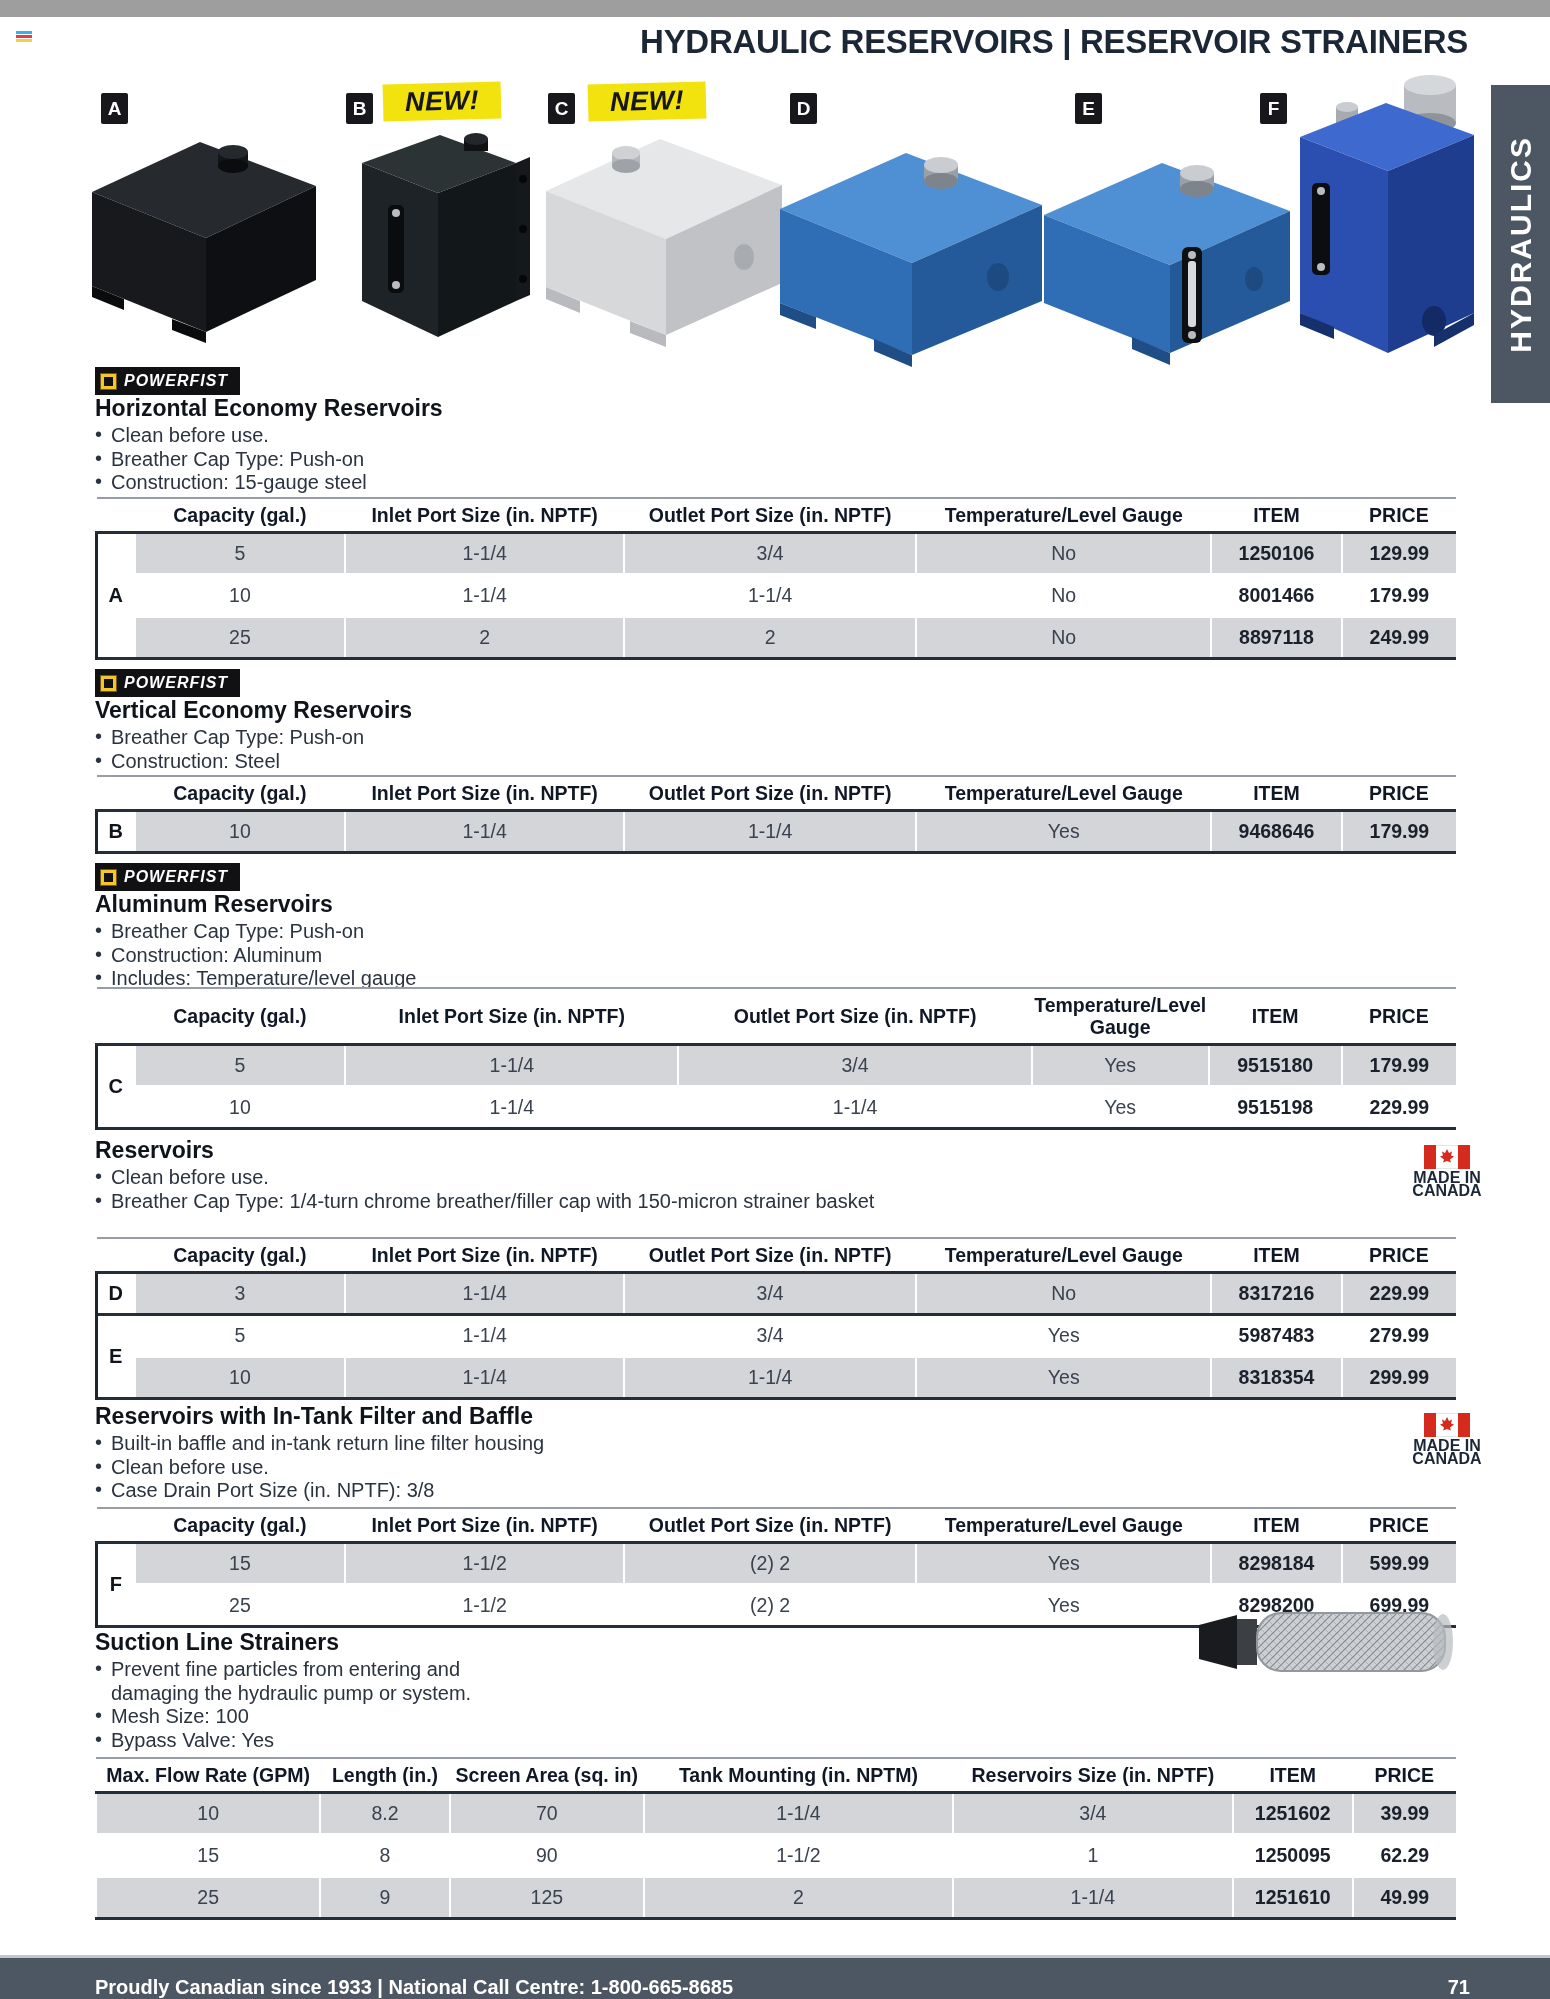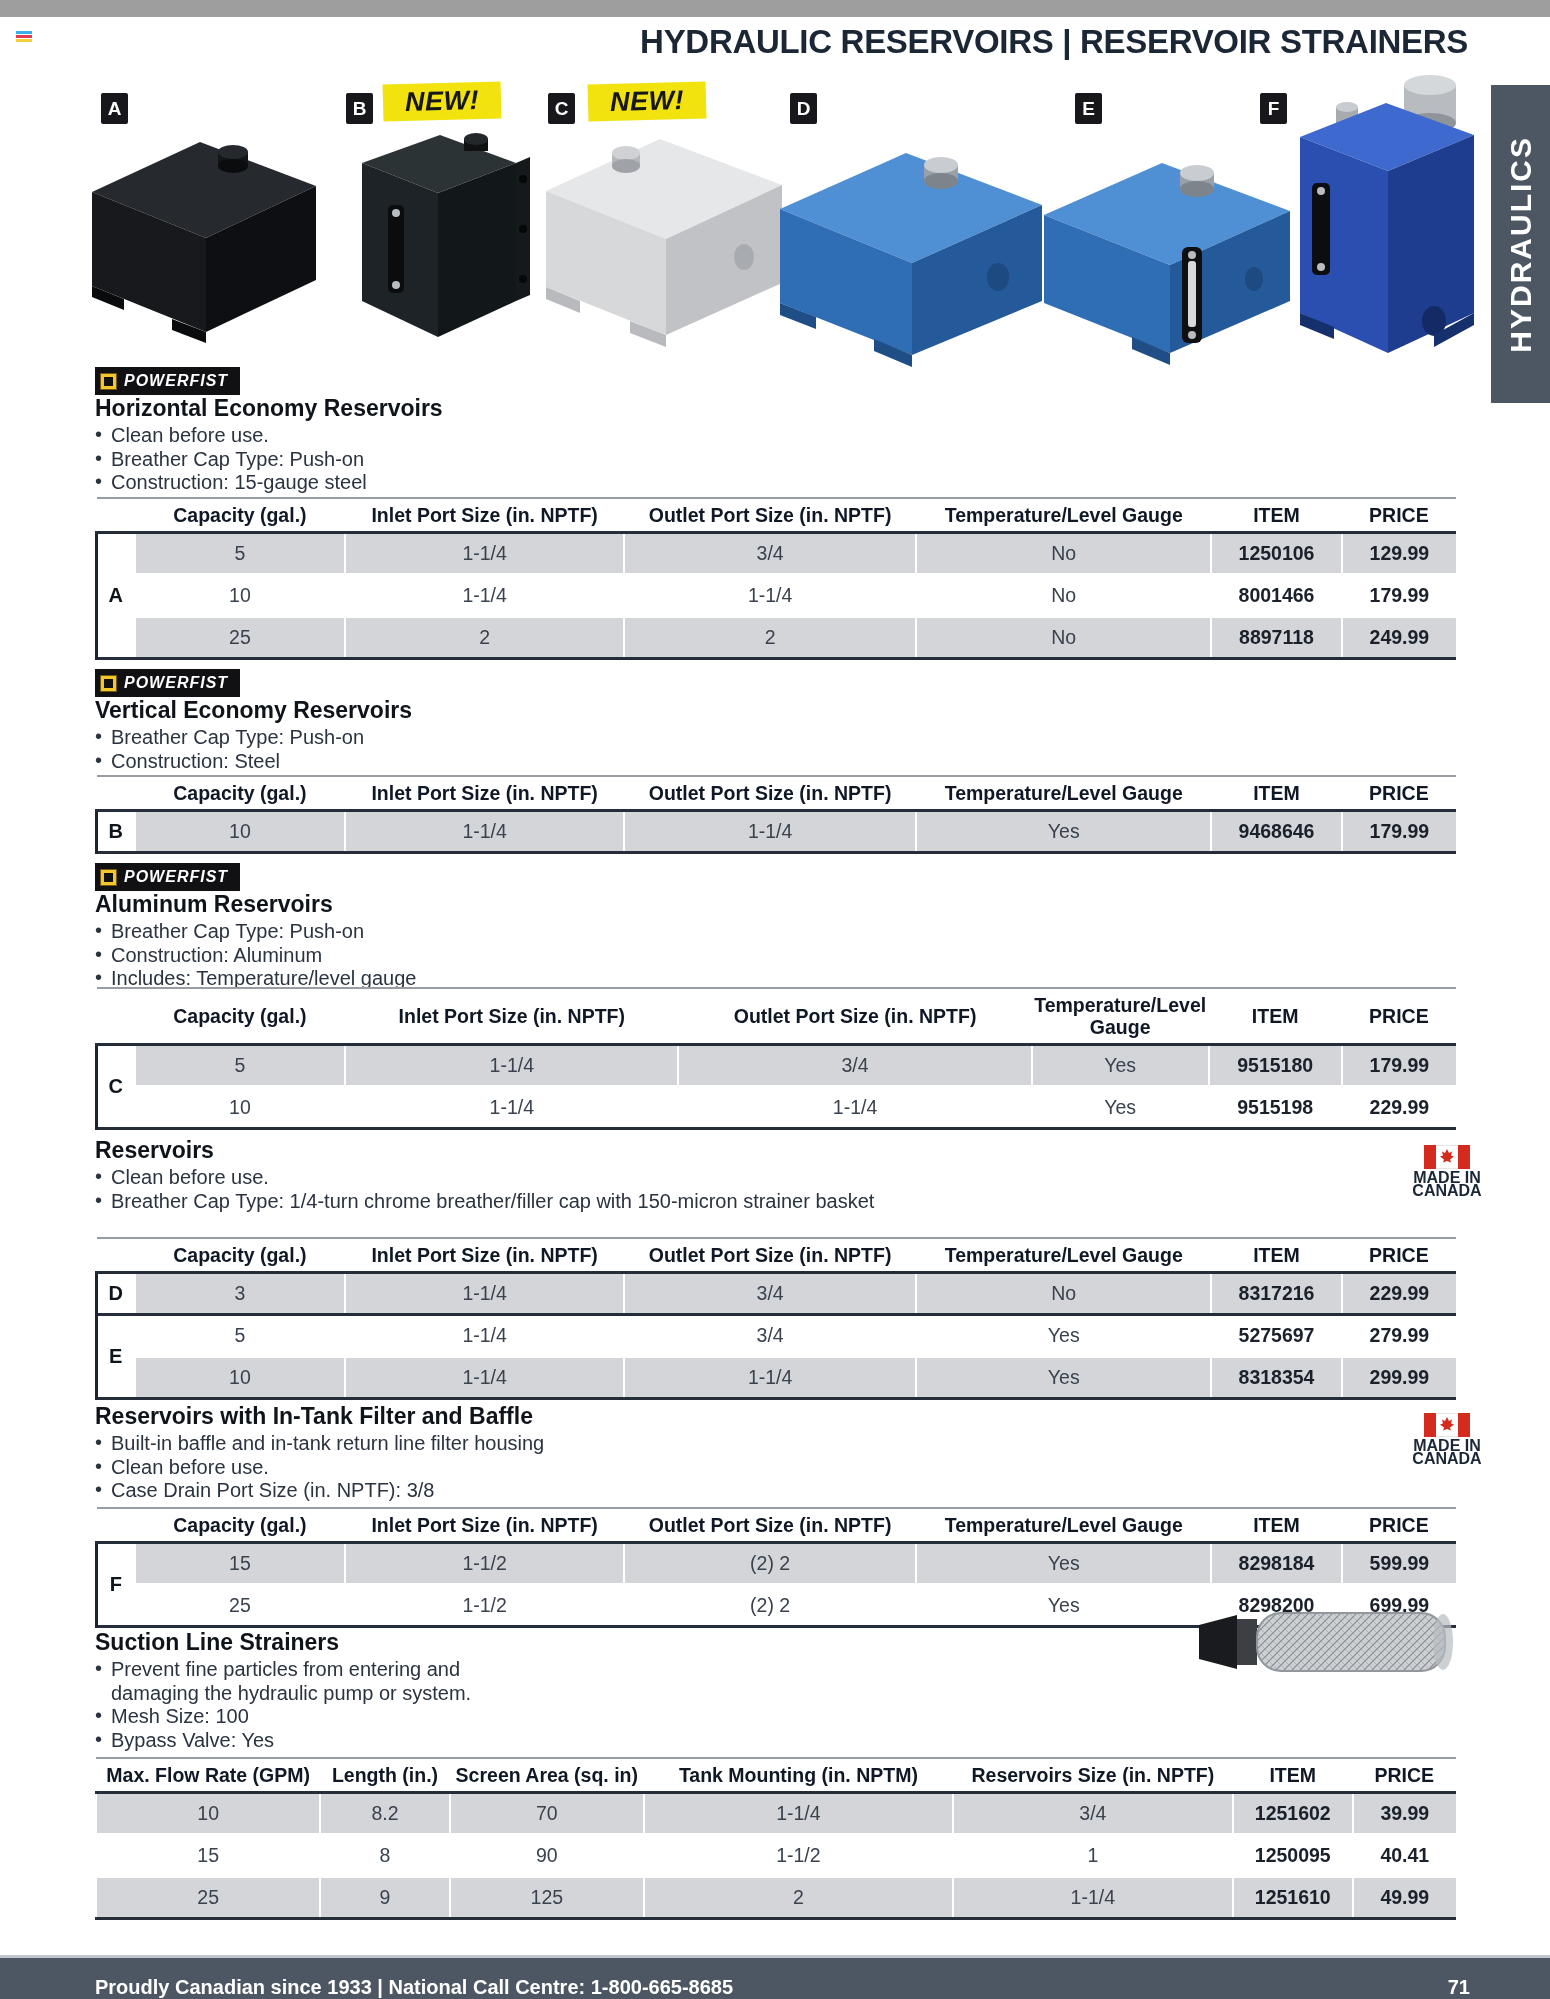--- a/index.html
+++ b/index.html
@@ -397,21 +397,21 @@
             <td>No</td>
             <td class="strong">8317216</td>
             <td class="strong">229.99</td>
           </tr>
           <tr class="white group-start">
             <td class="label-cell" rowspan="2">E</td>
             <td>5</td>
             <td>1-1/4</td>
             <td>3/4</td>
             <td>Yes</td>
-            <td class="strong">5275697</td>
+            <td class="strong">5987483</td>
             <td class="strong">279.99</td>
           </tr>
           <tr class="gray">
             <td>10</td>
             <td>1-1/4</td>
             <td>1-1/4</td>
             <td>Yes</td>
             <td class="strong">8318354</td>
             <td class="strong">299.99</td>
           </tr>
@@ -532,21 +532,21 @@
             <td class="strong">1251602</td>
             <td class="strong">39.99</td>
           </tr>
           <tr class="white">
             <td>15</td>
             <td>8</td>
             <td>90</td>
             <td>1-1/2</td>
             <td>1</td>
             <td class="strong">1250095</td>
-            <td class="strong">40.41</td>
+            <td class="strong">62.29</td>
           </tr>
           <tr class="gray">
             <td>25</td>
             <td>9</td>
             <td>125</td>
             <td>2</td>
             <td>1-1/4</td>
             <td class="strong">1251610</td>
             <td class="strong">49.99</td>
           </tr>

